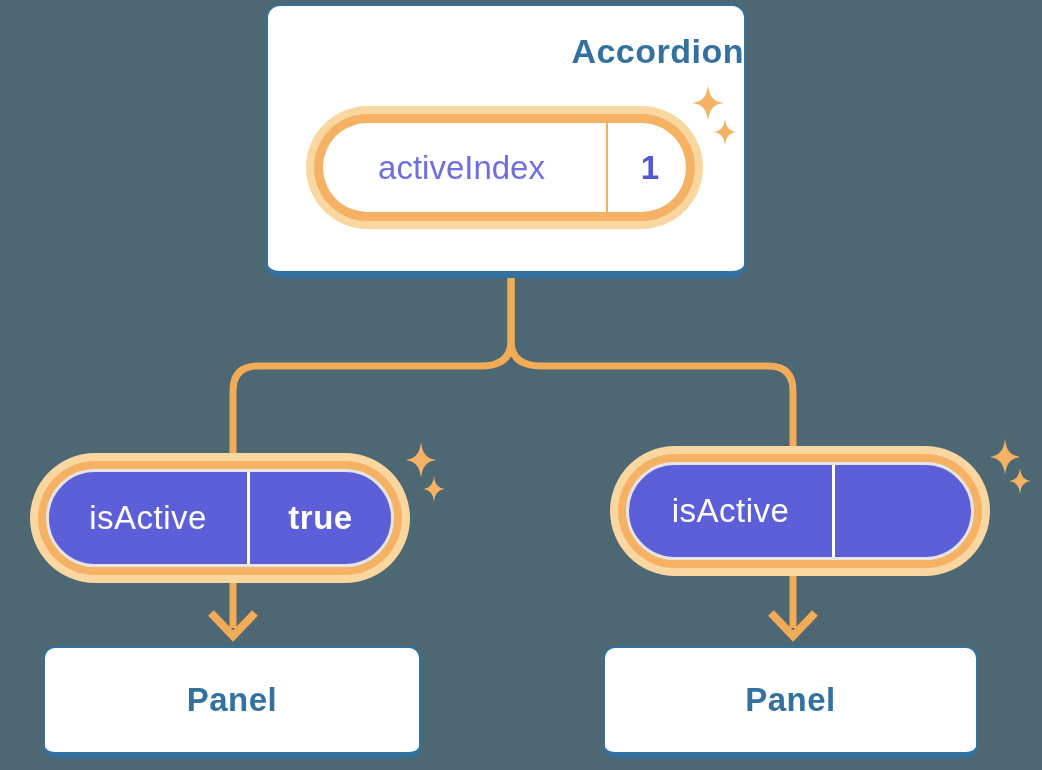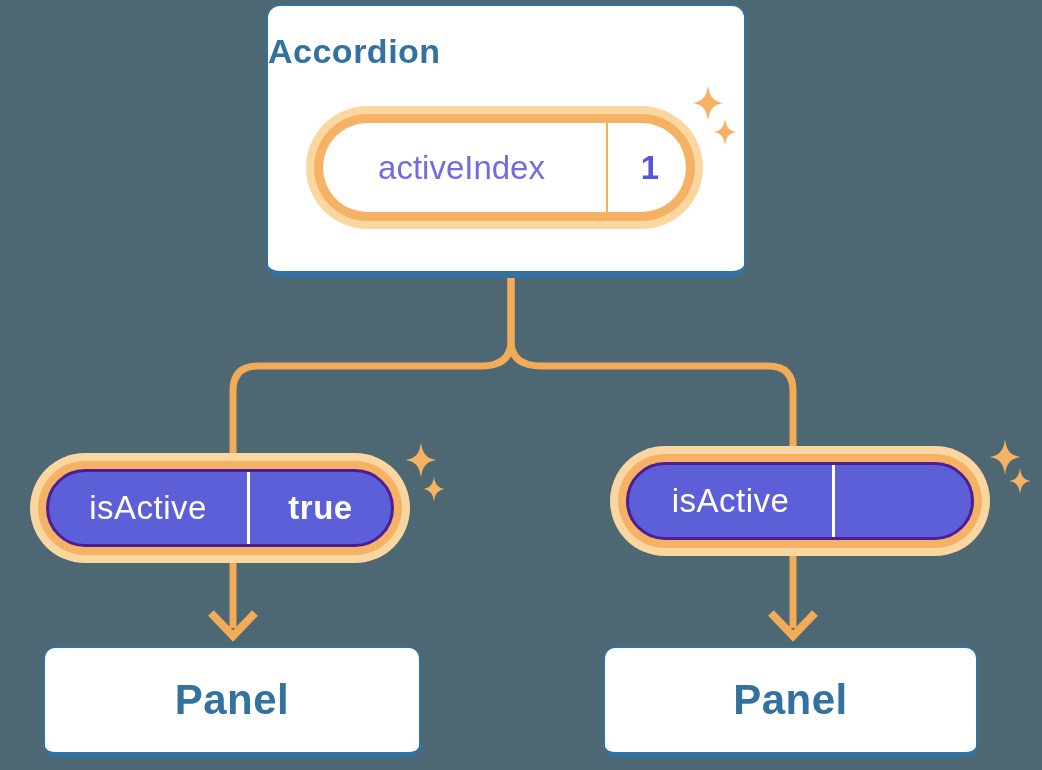--- a/index.html
+++ b/index.html
@@ -42,36 +42,36 @@
     z-index:2;
   }
   .accordion-card{
     left:266px;top:4px;width:480px;height:274px;
     border-radius:14px;
     border-bottom-width:7px;
   }
   .accordion-title{
     position:absolute;
     left:0;top:26px;width:100%;
-    text-align:left;
+    text-align:right;
     font-size:34px;
     font-weight:600;
     letter-spacing:0.5px;
     color:var(--card-text,#33719f);
   }
   .panel-card{
     top:646px;width:378px;height:112px;
     border-radius:12px;
     border-bottom-width:6px;
     display:flex;align-items:center;justify-content:center;
   }
   .panel-left{left:43px;}
   .panel-right{left:603px;width:375px;}
   .panel-title{
-    font-size:42px;
+    font-size:33px;
     font-weight:600;
     letter-spacing:0.5px;
     color:var(--card-text,#33719f);
   }
 
   .pill{
     position:absolute;
     box-sizing:border-box;
     border-radius:999px;
     display:flex;
@@ -94,23 +94,23 @@
     width:2px;
     background:var(--pill-divider,#f2b05b);
   }
   .state-pill .pill-value{
     flex:1;
     display:flex;align-items:center;justify-content:center;
     font-size:33px;font-weight:700;
     color:var(--prop-value-text,#5458d2);
   }
   .purple-pill{
-    width:348px;height:78px;
+    width:348px;height:98px;
     background:var(--pill-fill,#5d5fd8);
-    border:3px solid #4c1d95;
+    border:3px solid #e5e5e5;
     box-shadow:0 0 0 8px var(--pill-ring,#f6b264),0 0 0 16px var(--pill-glow,#fad7a0);
     color:var(--pill-text,#fff);
   }
   .pill-left{left:46px;top:469px;}
   .pill-right{left:626px;top:462px;}
   .purple-pill .pill-name{
     width:var(--name-w,198px);
     display:flex;align-items:center;justify-content:center;
     font-size:33px;
     letter-spacing:0.5px;

